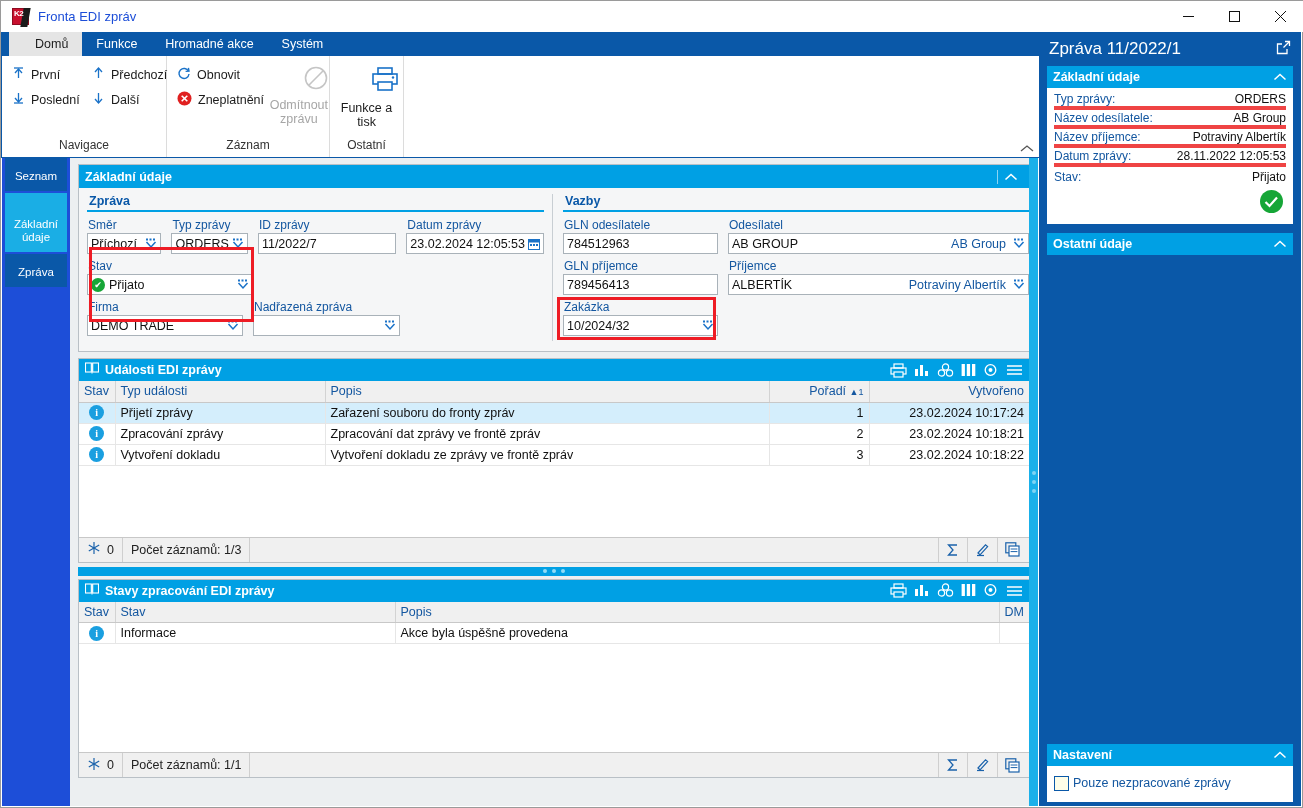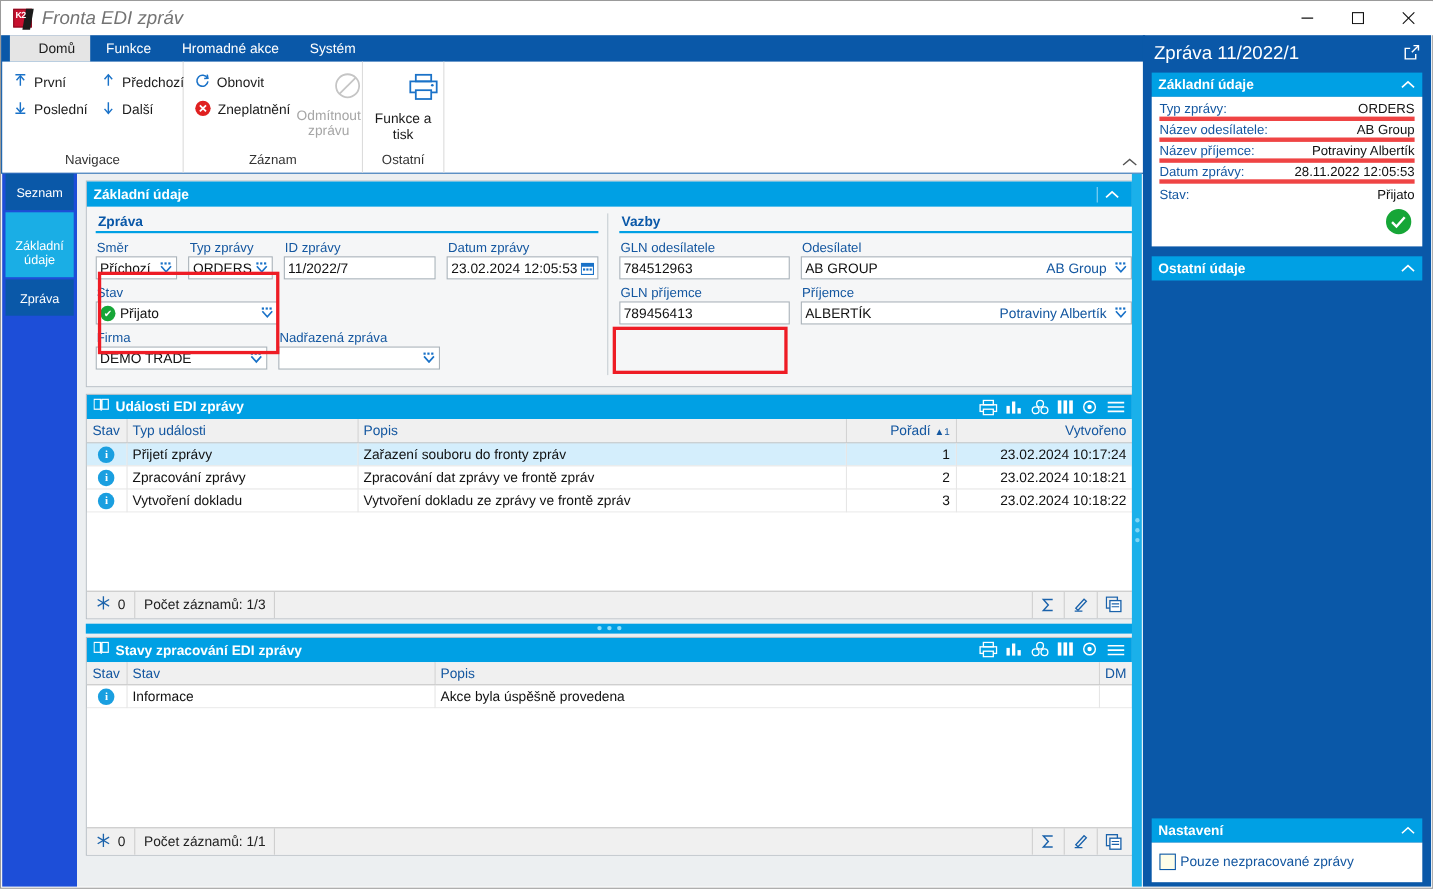--- a/index.html
+++ b/index.html
@@ -26,21 +26,21 @@
     border:1px solid #8d0b20;
   }
   .k2logo:after{
     content:"K2"; position:absolute; left:1px; top:0px; font-size:8px;
     color:#fff; font-weight:bold; letter-spacing:-0.5px;
   }
   .k2logo:before{
     content:""; position:absolute; right:-1px; top:-1px; width:7px; height:19px;
     background:#1b1b1b; transform:skewX(-10deg);
   }
-  .titletext{ font-size:17px; color:#737373;font-style:italic; }
+  .titletext{ font-size:13px; color:#1d4ed8; }
   .wincontrols{ position:absolute; right:0; top:0; display:flex; height:31px; }
   .wincontrols div{
     width:46px; height:31px; display:flex; align-items:center; justify-content:center;
     font-size:13px; color:#111;
   }
 
   
   .ribbon{
     position:absolute; left:0; top:31px; width:1040px; height:126px;
     background:#0a58a8;
@@ -552,20 +552,36 @@
                       <rect x="1" y="0.5" width="2" height="2" fill="#1a72c8"></rect>
                       <rect x="4.5" y="0.5" width="2" height="2" fill="#1a72c8"></rect>
                       <rect x="8" y="0.5" width="2" height="2" fill="#1a72c8"></rect>
                       <polyline points="1.5,4 6,9 10.5,4" fill="none" stroke="#1a72c8" stroke-width="1.5"></polyline>
                     </svg>
                   </span>
               </div>
             </div>
           </div>
 
+          <div class="frow">
+            <div class="fld" style="width:155px">
+              <span class="flabel">Zakázka</span>
+              <div class="fbox">
+                <span class="val">10/2024/32</span>
+                <span class="dd">
+                    <svg width="12" height="11" viewBox="0 0 12 11">
+                      <rect x="1" y="0.5" width="2" height="2" fill="#1a72c8"></rect>
+                      <rect x="4.5" y="0.5" width="2" height="2" fill="#1a72c8"></rect>
+                      <rect x="8" y="0.5" width="2" height="2" fill="#1a72c8"></rect>
+                      <polyline points="1.5,4 6,9 10.5,4" fill="none" stroke="#1a72c8" stroke-width="1.5"></polyline>
+                    </svg>
+                  </span>
+              </div>
+            </div>
+          </div>
 
           <div class="hl-red" style="left:4px; top:103px; width:159px; height:43px;"></div>
         </div>
       </div>
     </div>
 
     <div class="gridpanel">
       <div class="grid-head">
         <div class="gh-title">
           <span>

